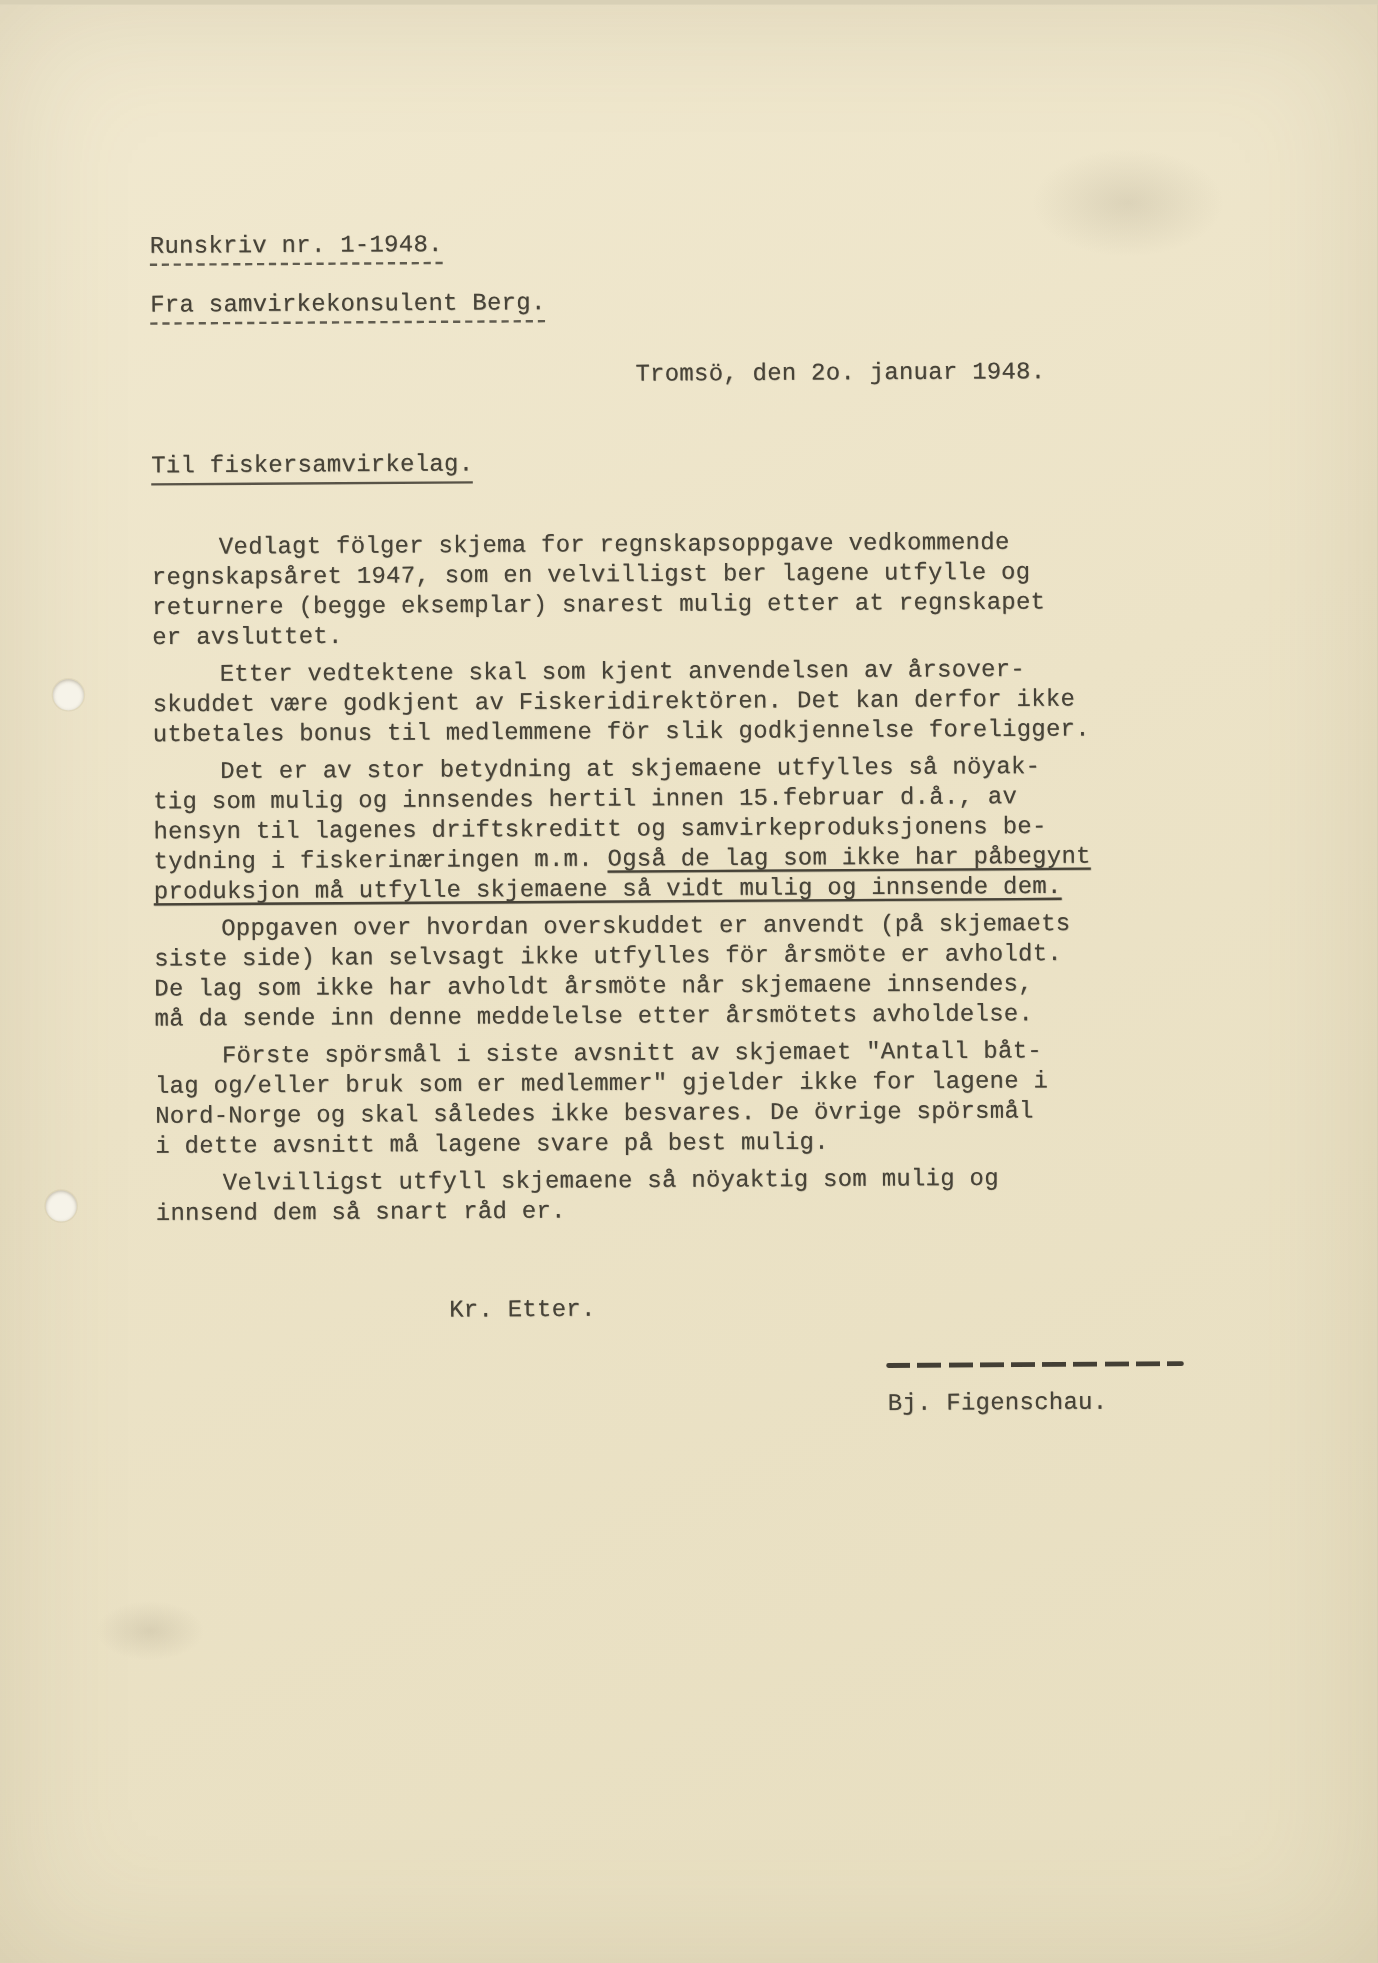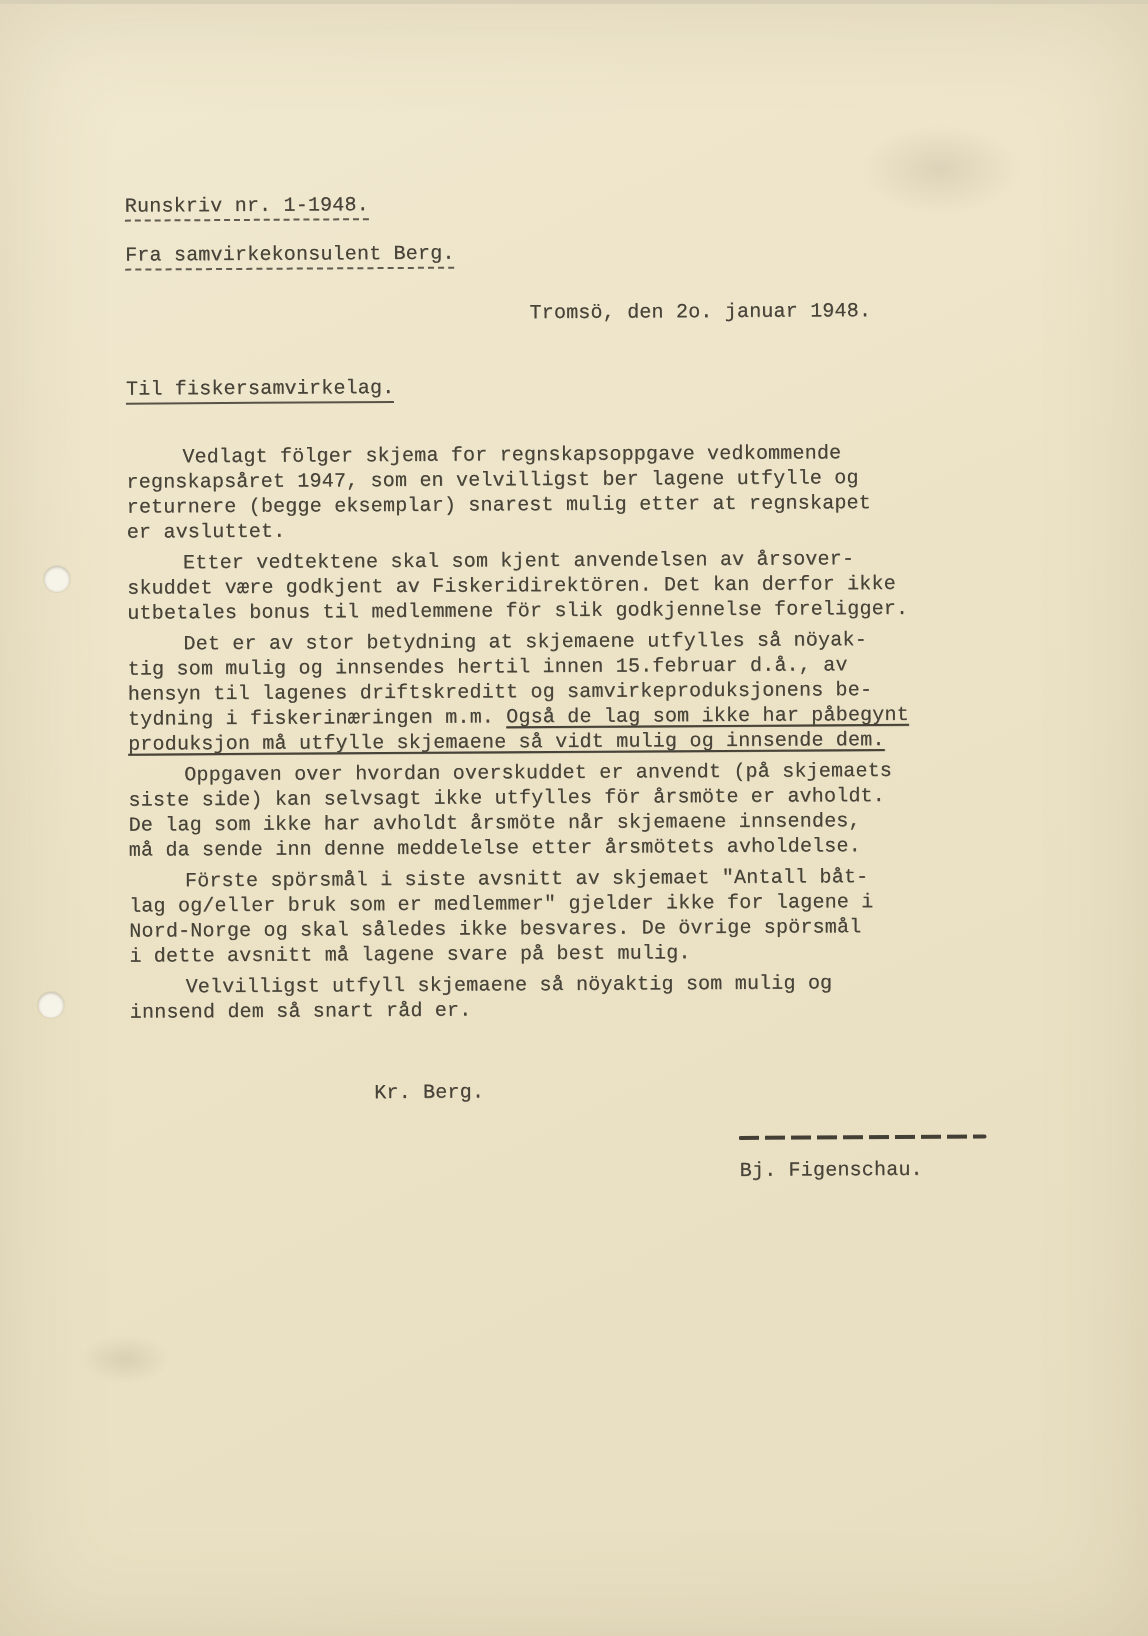--- a/index.html
+++ b/index.html
@@ -142,20 +142,20 @@
       <p class="para">Förste spörsmål i siste avsnitt av skjemaet "Antall båt-
 lag og/eller bruk som er medlemmer" gjelder ikke for lagene i
 Nord-Norge og skal således ikke besvares. De övrige spörsmål
 i dette avsnitt må lagene svare på best mulig.</p>
 
       <p class="para">Velvilligst utfyll skjemaene så nöyaktig som mulig og
 innsend dem så snart råd er.</p>
 
     </div>
 
-    <div class="line signature-line">Kr. Berg.</div>
+    <div class="line signature-line">Kr. Etter.</div>
 
     <div class="sig-divider"></div>
 
     <div class="line cosignature-line">Bj. Figenschau.</div>
 
   </div>
 </div>
 
 </body></html>

